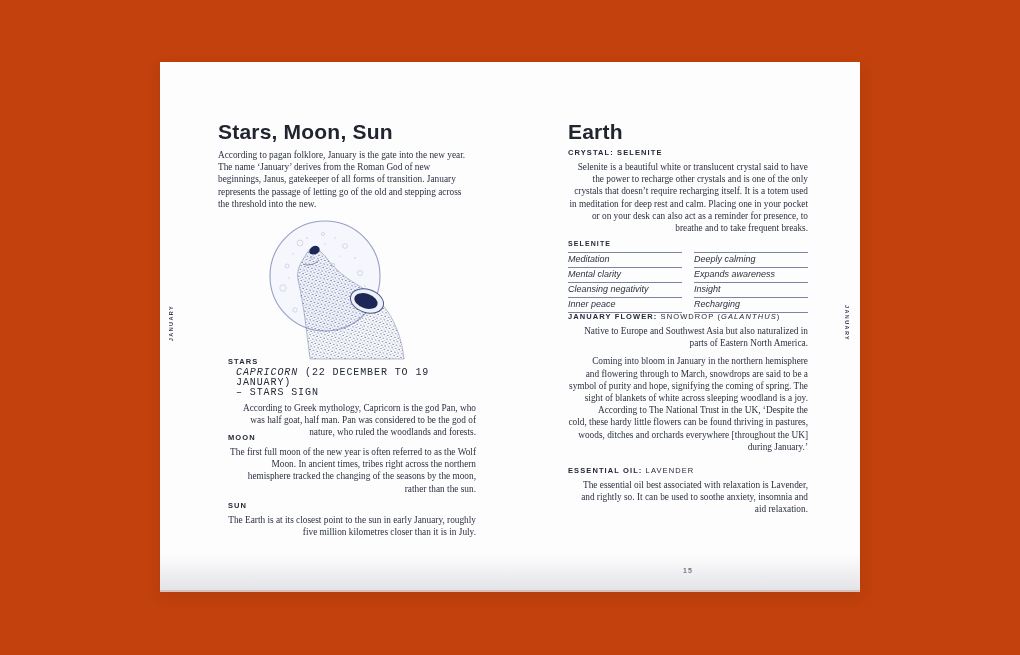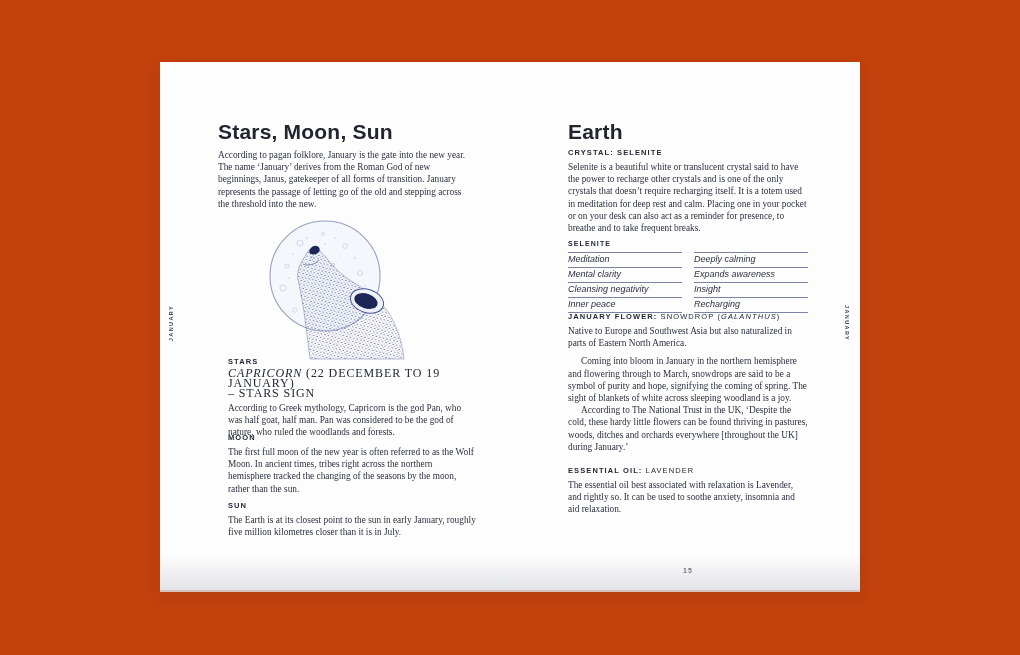--- a/index.html
+++ b/index.html
@@ -39,24 +39,24 @@
     margin:0;
   }
   .indent { text-indent:13px; }
 
   .sec { position:absolute; }
   .sec h3 {
     margin:0 0 2px 0; font-size:7.5px; font-weight:700;
     letter-spacing:1.1px; color:#232936; font-family:"Liberation Sans", sans-serif;
   }
   .subhead {
-    font-size:12px; letter-spacing:0.9px; color:#232936;
-    line-height:10px; font-family:Liberation Serif, serif;
-  }
-  .sec .body { margin-top:4px; }
+    font-size:10px; letter-spacing:0.9px; color:#232936;
+    line-height:10px; font-family:Liberation Mono, monospace;margin-left:8px;
+  }
+  .sec .body { margin-top:4px;text-align:right; }
 
   .col-left-x  { left:68px;  width:248px; }
   .col-right-x { left:408px; width:240px; }
 
   .intro { position:absolute; left:58px; top:87px; width:248px; }
 
   .illustration { position:absolute; left:104px; top:156px; width:152px; height:142px; }
 
   .sec-stars { top:295px; }
   .sec-moon  { top:371px; }

